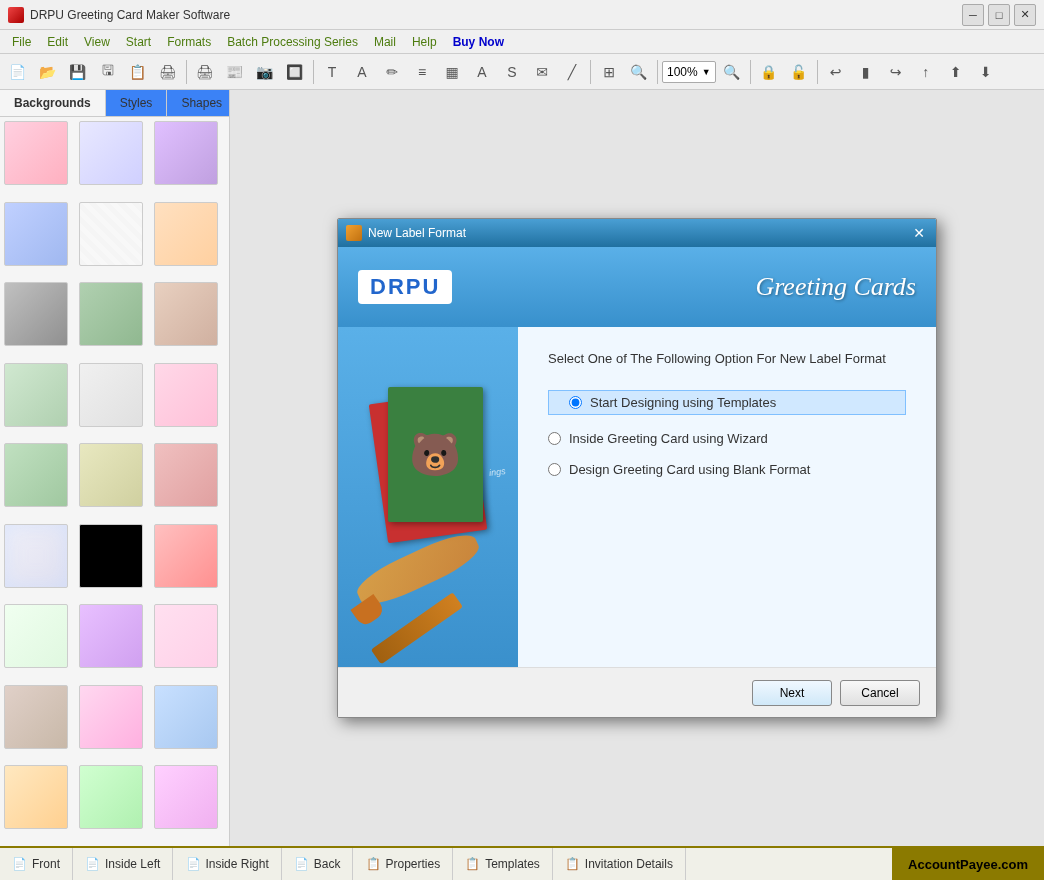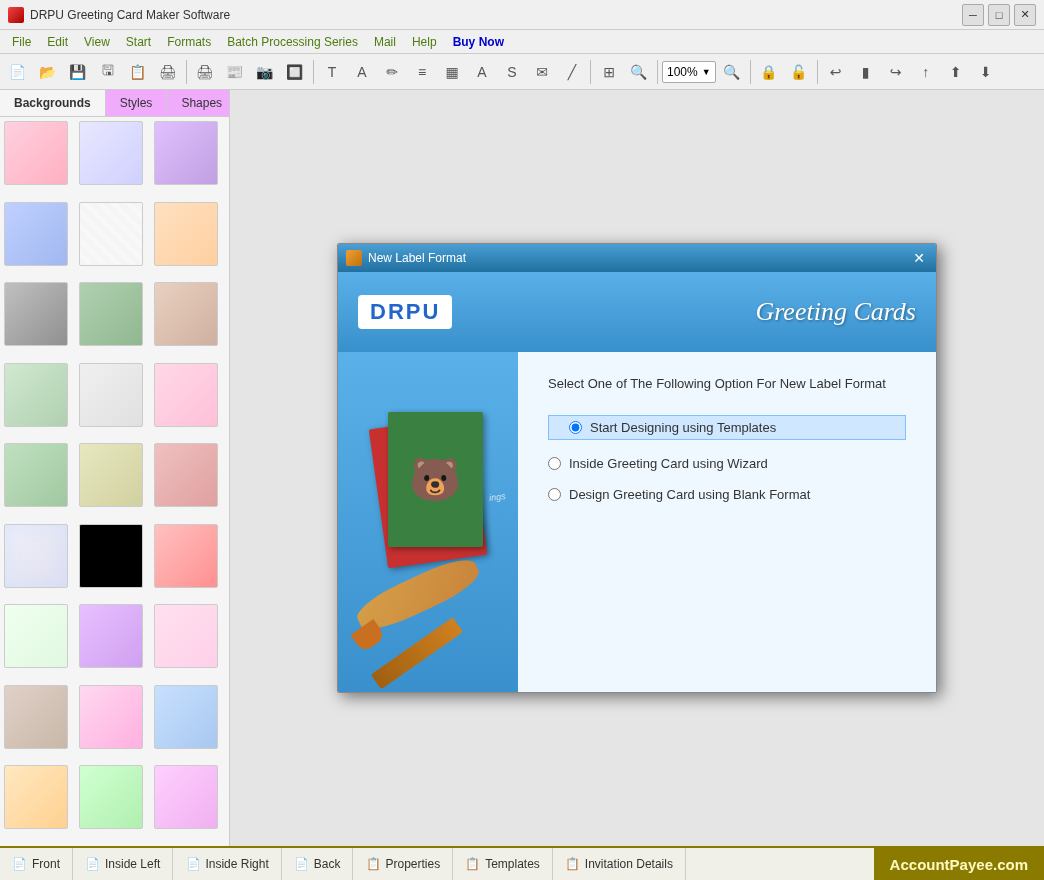--- a/index.html
+++ b/index.html
@@ -104,21 +104,21 @@
     .left-panel {
       width: 230px;
       background: #f5f5f5;
       border-right: 1px solid #ccc;
       display: flex;
       flex-direction: column;
       overflow: hidden;
     }
     .panel-tabs {
       display: flex;
-      background: #f0abfc;
+      background: #3b82f6;
       border-bottom: 1px solid #ccc;
     }
     .panel-tab {
       padding: 6px 14px;
       cursor: pointer;
       font-size: 12px;
       border-right: 1px solid #ccc;
       color: #333;
     }
     .panel-tab.active {
@@ -327,26 +327,26 @@
       color: #333;
     }
     .status-tab-icon {
       width: 16px; height: 16px;
       display: flex; align-items: center; justify-content: center;
       font-size: 12px;
     }
     .brand-bar {
       margin-left: auto;
       background: #8b7a00;
-      color: #fef9c3;
+      color: #000000;
       padding: 0 16px;
       height: 100%;
       display: flex;
       align-items: center;
-      font-size: 15px;
+      font-size: 13px;
       font-weight: bold;
     }
   </style>
 </head>
 <body>
 
 <div class="title-bar">
   <div class="app-icon"></div>
   <span class="title-text">DRPU Greeting Card Maker Software</span>
   <div class="window-controls">
@@ -502,20 +502,24 @@
               <span>Inside Greeting Card using Wizard</span>
             </label>
 
             <label class="radio-option">
               <input type="radio" name="label-format" style="">
               <span>Design Greeting Card using Blank Format</span>
             </label>
           </div>
         </div>
 
+        <div class="dialog-footer">
+          <button class="dialog-btn primary">Next</button>
+          <button class="dialog-btn">Cancel</button>
+        </div>
 
       </div>
     </div>
   </div>
 </div>
 
 <div class="status-bar">
   <div class="status-tab">
     <span class="status-tab-icon">📄</span>
     <span>Front</span>

